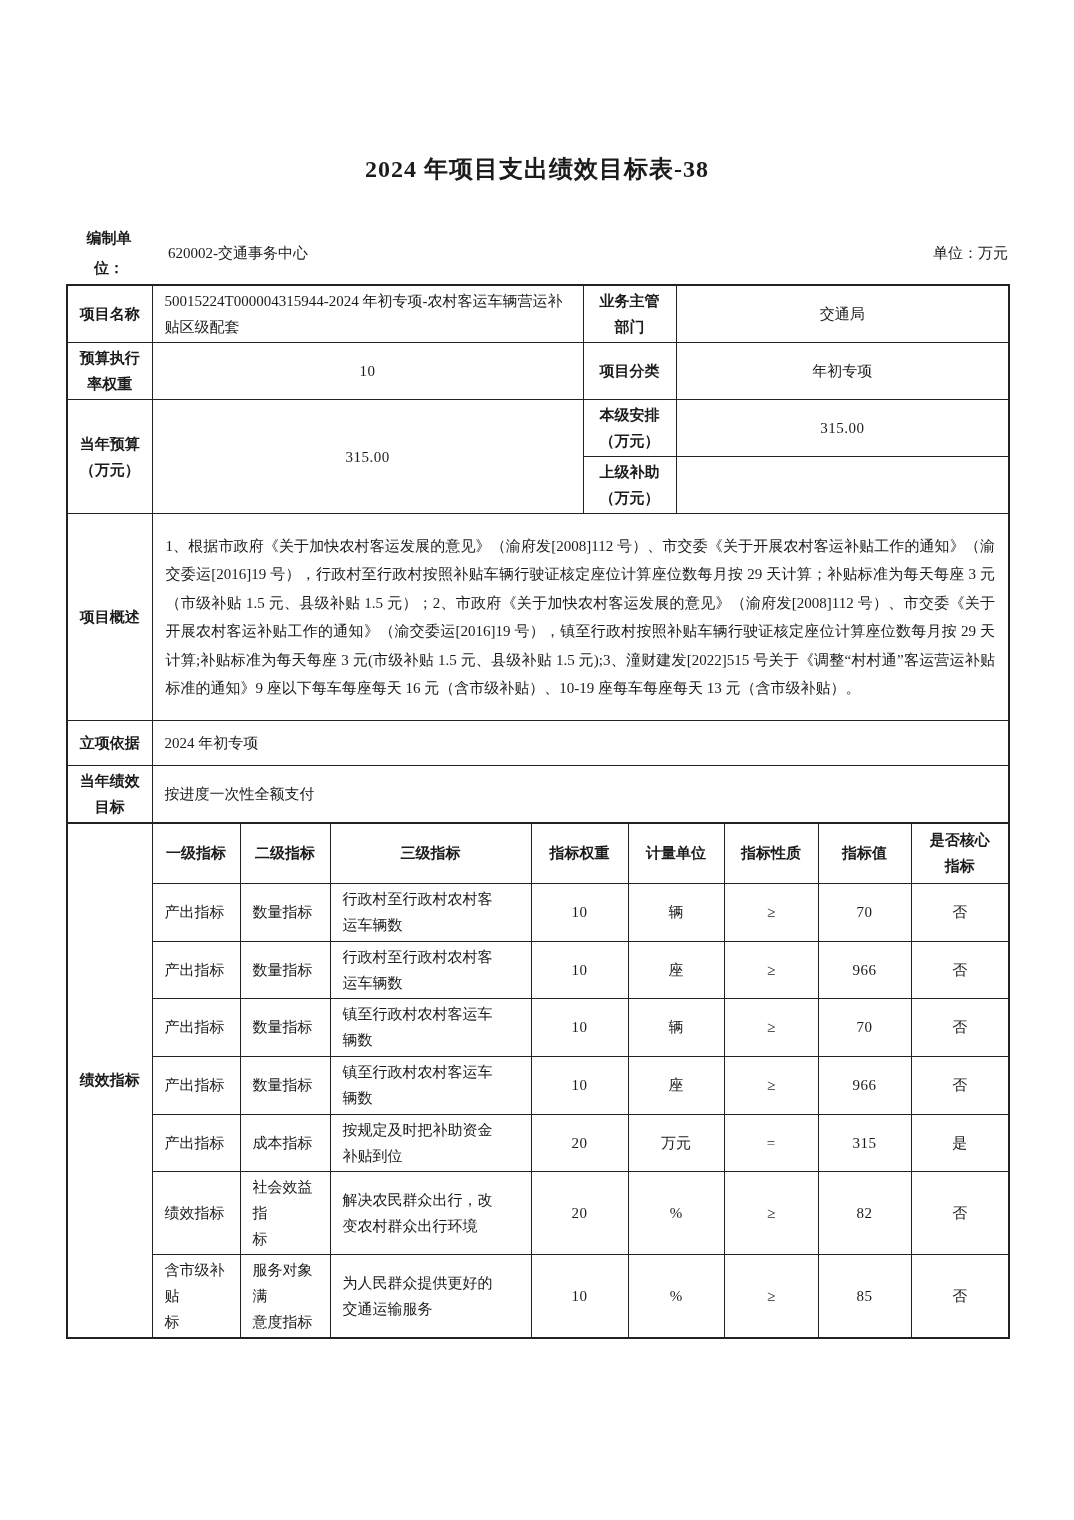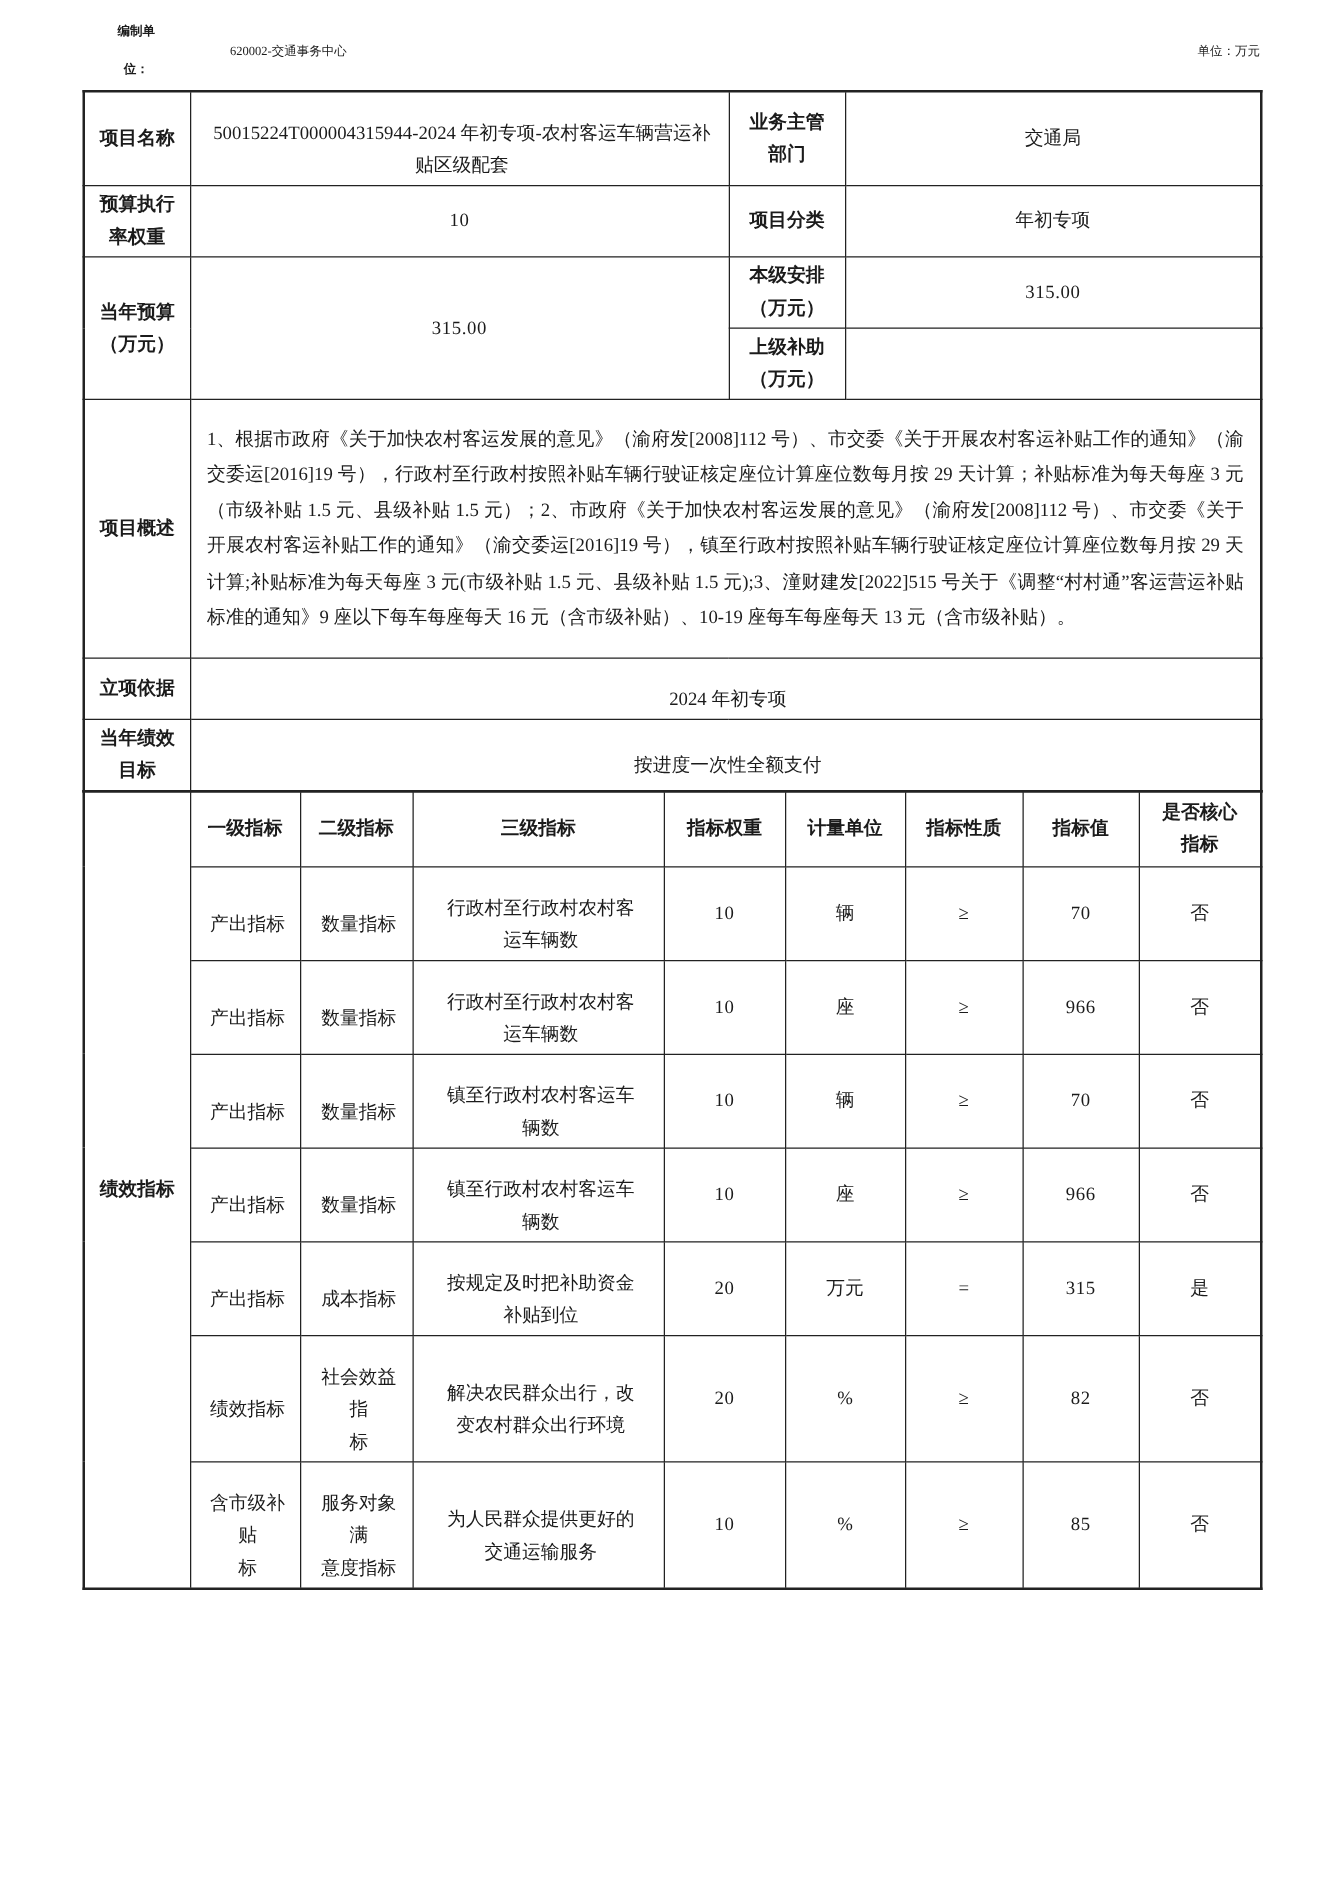--- a/index.html
+++ b/index.html
@@ -13,25 +13,24 @@
 
   .doc-title {
     margin:152px 66px 0 66px;
     text-align:center;
     font-size:24px; font-weight:bold;
     letter-spacing:1px;
     line-height:34px;
   }
 
   .meta-row {
-    margin:10px 66px 0 66px;
+    margin:36px 66px 0 66px;
     height:62px;
     display:flex; align-items:center;
-    font-size:10px;
-    gap:16px;
+    font-size:15px;
   }
   .meta-label {
     width:86px; text-align:center; font-weight:bold;
     white-space:pre-line; line-height:30px;
   }
   .meta-value { margin-left:16px; }
   .meta-note { margin-left:auto; }
 
   .tbl-wrap { margin:0 66px; }
   table {
@@ -43,40 +42,41 @@
     border:1px solid #222;
     font-size:15px;
     text-align:center; vertical-align:middle;
     padding:2px 6px;
     line-height:26px;
     overflow:hidden;
     word-break:break-all;
   }
   .lbl { font-weight:bold; }
   .pre { white-space:pre-line;margin-left:21px; }
-  .tl { text-align:center; padding:20px 8px 2px 12px; }
+  .tl { text-align:left; padding:2px 8px 2px 12px; }
   .overview-cell {
     text-align:justify;
     line-height:28.5px;
     padding:6px 13px;
     word-break:break-all;
   }
   .num { letter-spacing:0.5px; }
 
   .page-footer {
     margin-top:138px;
     text-align:center;
     font-size:15px;
   }
 </style>
 </head>
 <body>
 
 <div class="sheet">
 
+  <div class="doc-title">2024 年项目支出绩效目标表-38</div>
 
   <div class="meta-row">
     <div class="meta-label">编制单
 位：</div>
     <div class="meta-value">620002-交通事务中心</div>
     <div class="meta-note">单位：万元</div>
   </div>
 
   <div class="tbl-wrap">
     <table class="tbl1">

